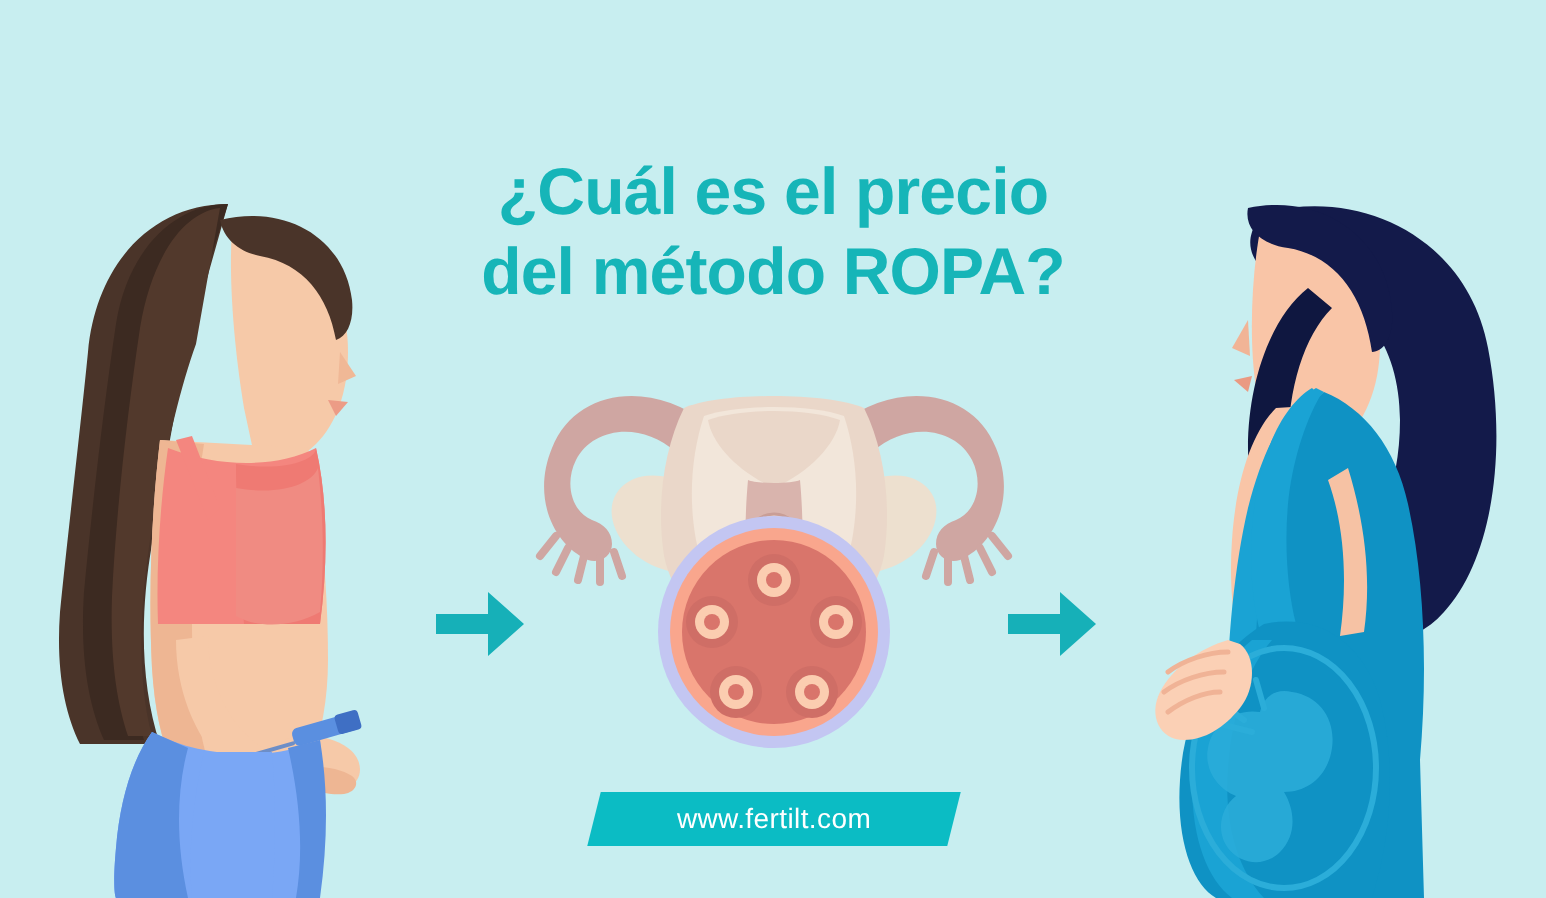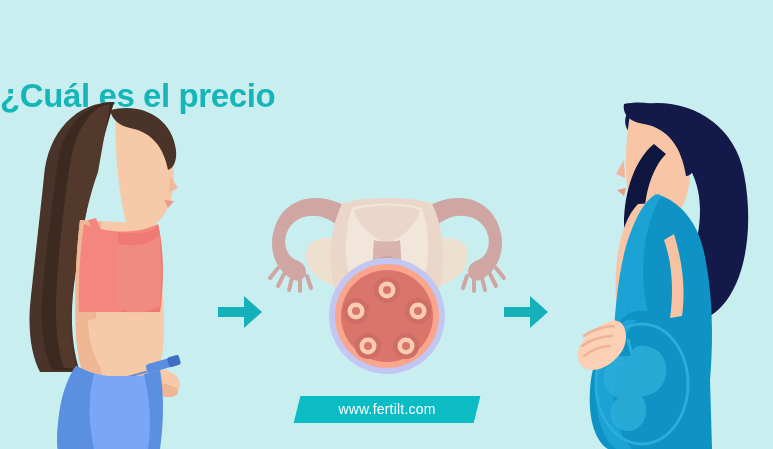--- a/index.html
+++ b/index.html
@@ -60,21 +60,21 @@
     transform-origin: 50% 100%;
     border-radius: 2px;
   }
 
   
   #title {
     position: absolute;
     left: 0;
     top: 76px;
     width: 773px;
-    text-align: left;
+    text-align: center;
     color: #16b5b8;
     font-size: 33px;
     font-weight: 700;
     line-height: 40px;
     letter-spacing: -0.4px;
   }
   #title .line { display: block; }
 
   
   .arrow {
@@ -114,20 +114,21 @@
   #fig-right  { position: absolute; left: 562px; top: 84px;  width: 211px; height: 365px; }
 </style>
 </head>
 <body>
 
 <div id="canvas">
 
 
   <div id="title">
     <span class="line">¿Cuál es el precio</span>
+    <span class="line">del método ROPA?</span>
   </div>
 
   <div id="fig-left">
     <svg width="200" height="365" viewBox="0 0 200 365" xmlns="http://www.w3.org/2000/svg">
 
       <path d="M96 18 C58 18 30 48 26 92 C22 132 16 182 12 222 C10 250 14 272 22 288 L62 288 C52 258 52 222 58 188 C64 152 70 120 74 96 Z" fill="#4a3429"></path>
       <path d="M96 18 C70 18 46 40 40 78 C34 118 28 170 24 212 C22 244 26 268 34 286 L54 286 C44 256 46 218 52 182 C58 146 66 110 74 86 Z" fill="#3c2a21"></path>
       <path d="M92 20 C74 22 58 44 52 80 C46 120 40 172 38 214 C37 244 40 266 46 284 L58 284 C50 254 52 216 58 180 C64 144 72 110 80 88 Z" fill="#52392c"></path>
 
       <path d="M108 96 L140 96 L140 130 L108 134 Z" fill="#eab894"></path>

